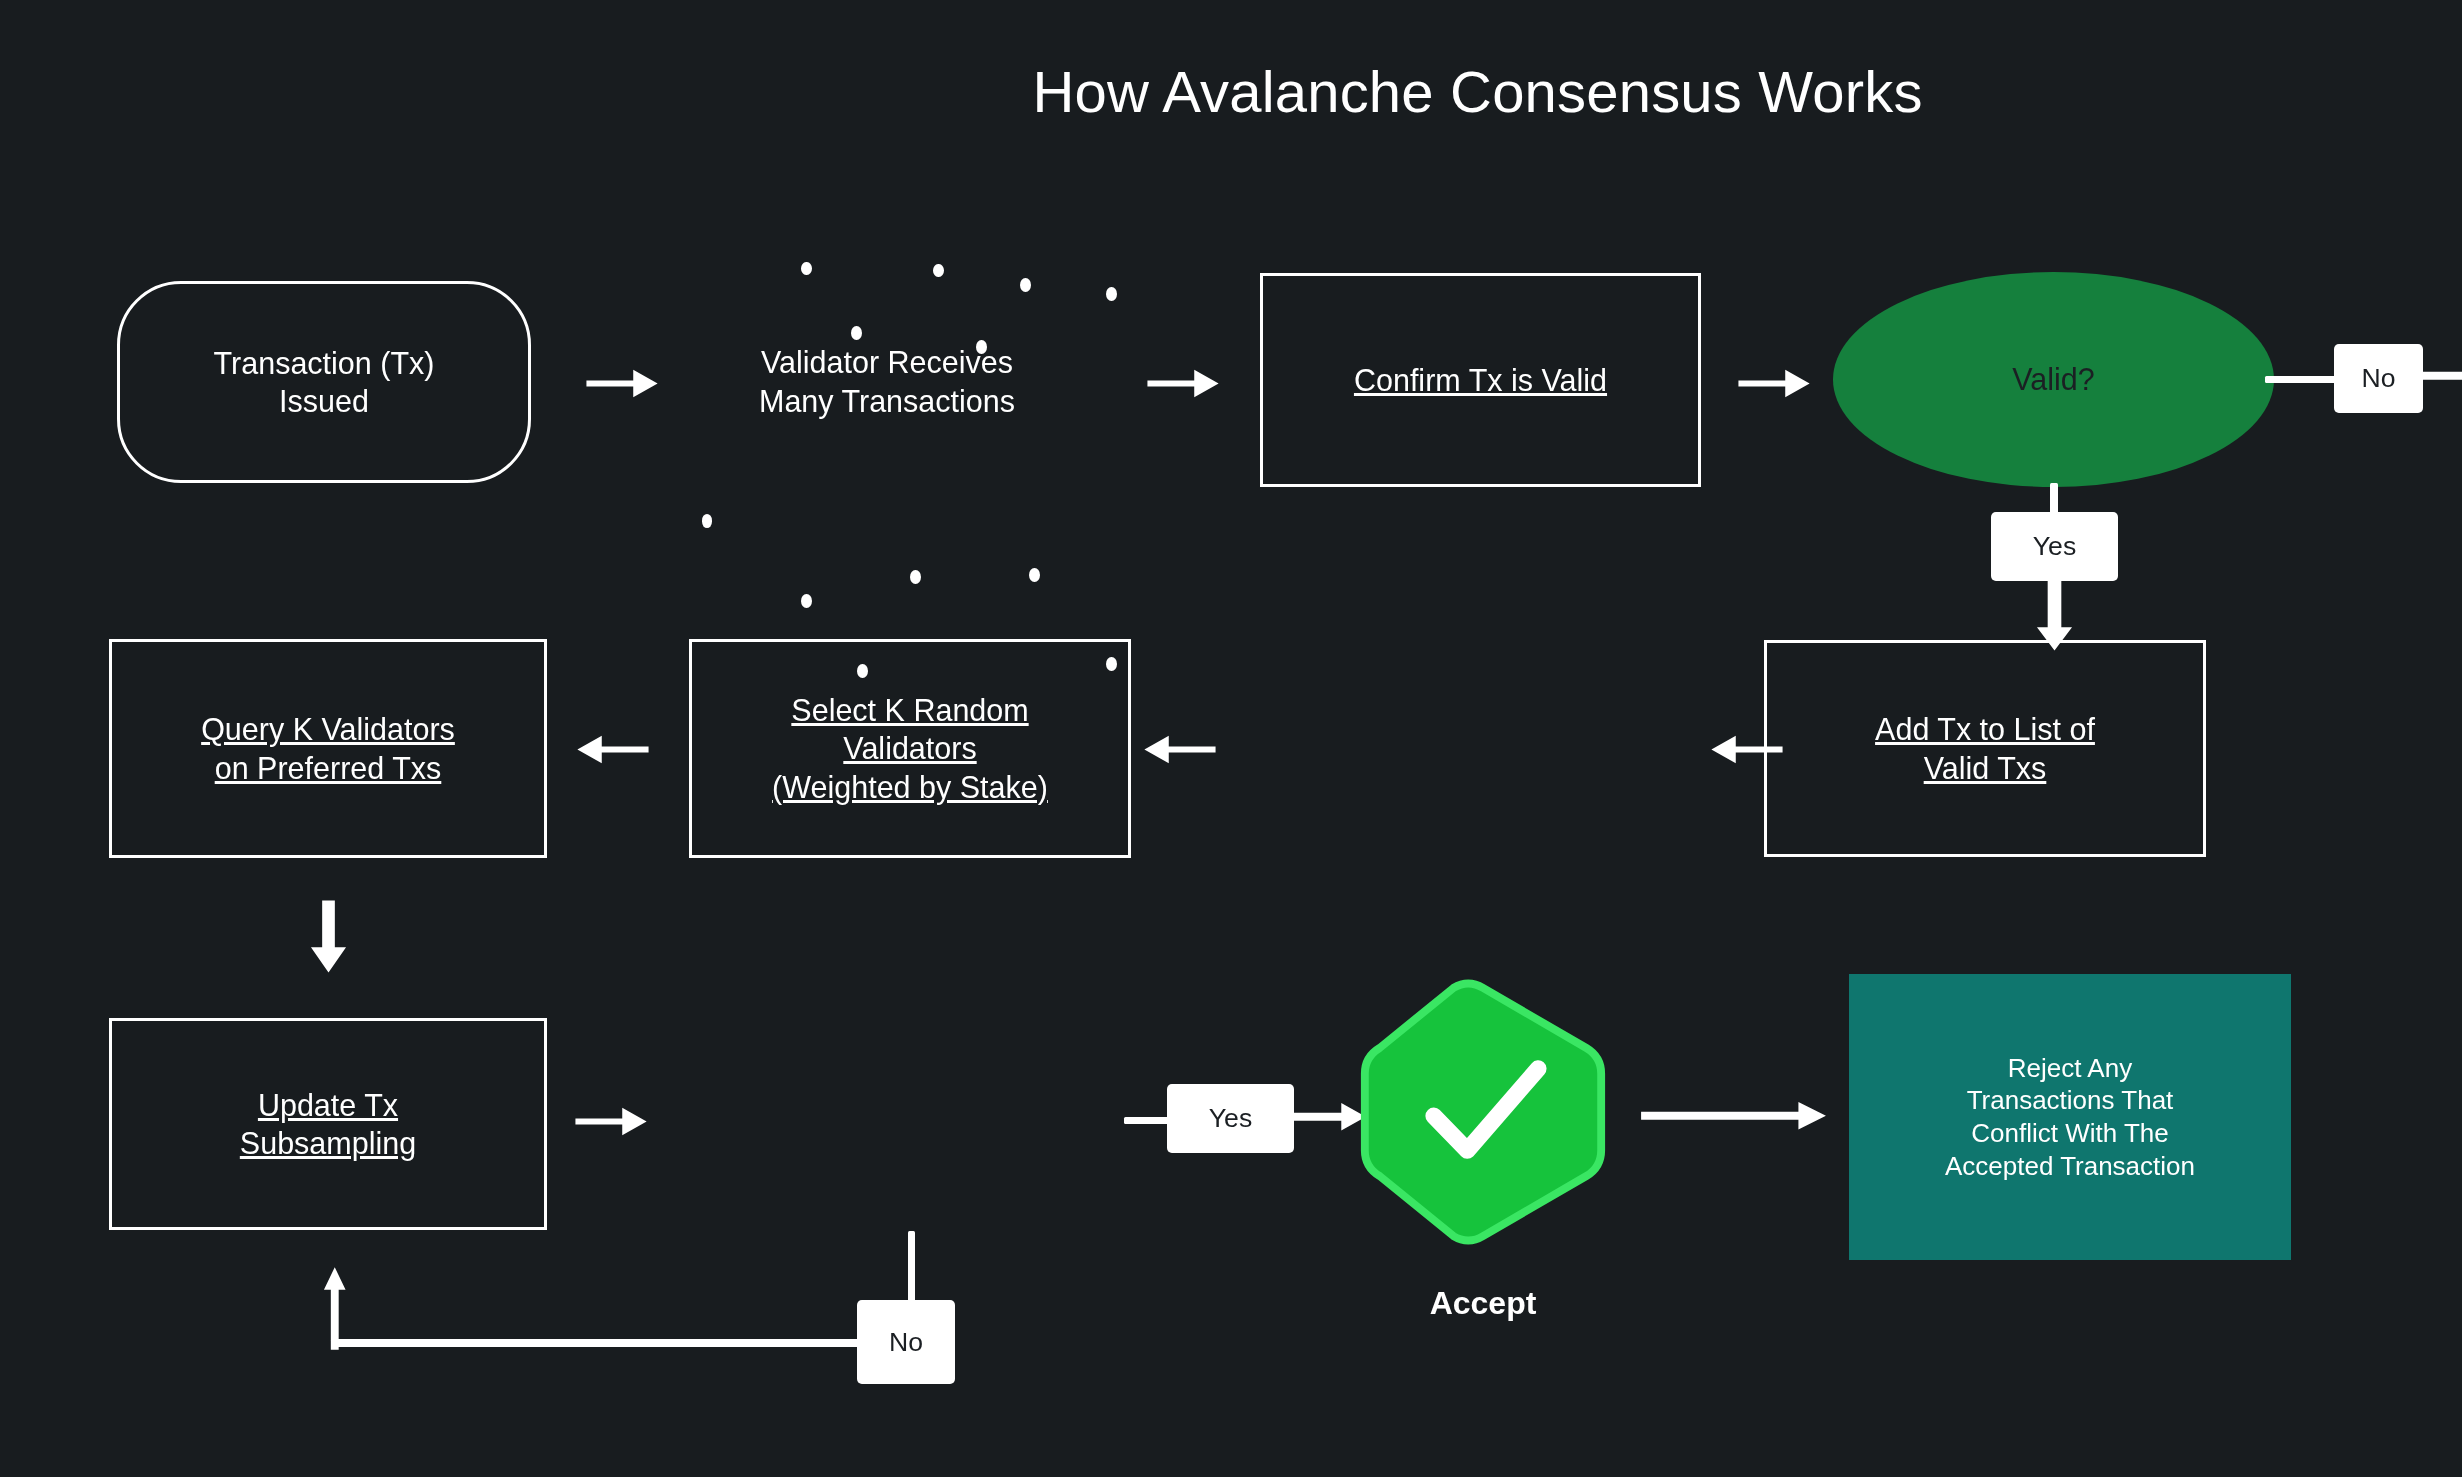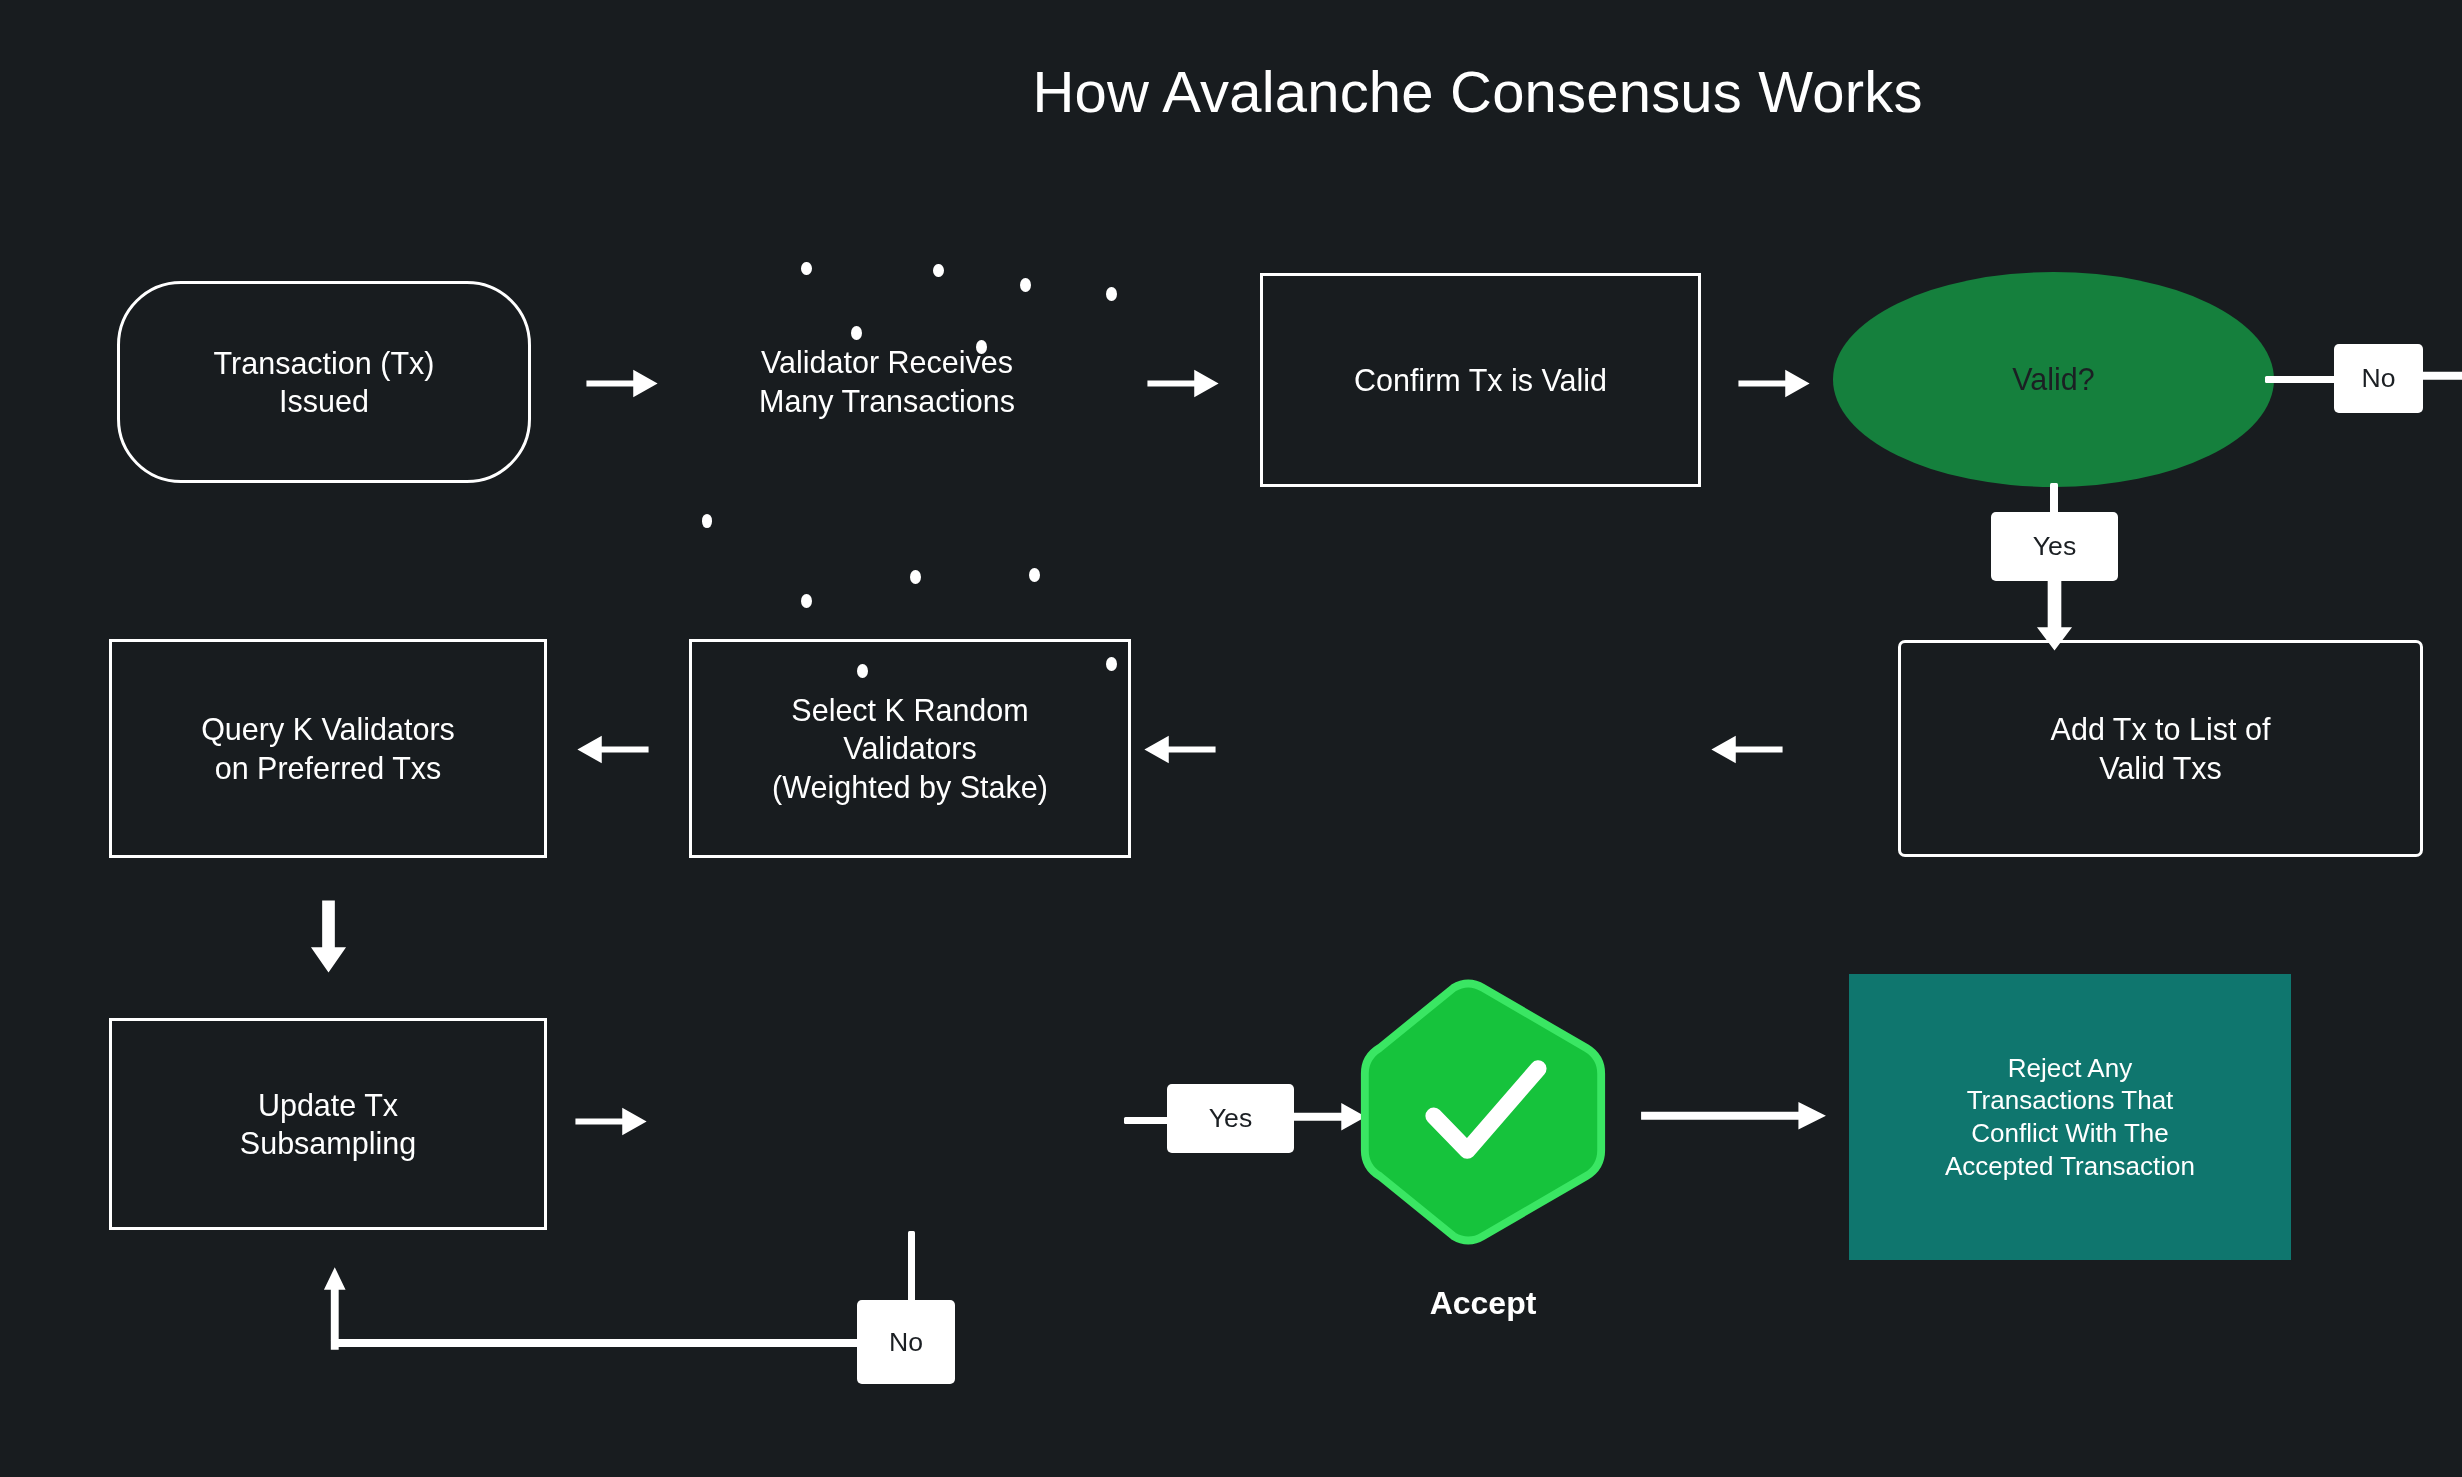--- a/index.html
+++ b/index.html
@@ -38,20 +38,21 @@
     border-radius:64px;
     color:#ffffff;
     font-size:30.5px;
   }
   
   .rect{
     border:3px solid #ffffff;
     color:#ffffff;
     font-size:30.5px;
     background:transparent;
+    text-decoration:underline;
   }
   
   .plain{
     color:#ffffff;
     font-size:30.5px;
     background:transparent;
   }
   
   .ellipse{
     background:#15803d;
@@ -152,21 +153,21 @@
   </svg>
 
   <div class="abs line-v" style="left:2050px;top:483px;width:7.9px;height:31.5px;"></div>
   <div class="abs chip" style="left:1991px;top:512px;width:127px;height:69px;">
     <span>Yes</span>
   </div>
   <svg class="abs" style="left:2035px;top:580px;" width="39" height="72" viewBox="0 0 80 146">
     <path d="M26,0 L54,0 L54,96 L76,96 L40,144 L4,96 L26,96 Z" fill="#ffffff"></path>
   </svg>
 
-  <div class="abs node rect" style="left:1898px;top:640px;width:525px;height:217px;border-radius:7px;">
+  <div class="abs node rect" style="left:1764px;top:640px;width:442px;height:217px;">
     <span class="txt">Add Tx to List of
 Valid Txs</span>
   </div>
 
   <svg class="abs" style="left:1709px;top:730px;" width="74" height="39" viewBox="0 0 150 80">
     <path d="M150,34 L54,34 L54,12 L4,40 L54,68 L54,46 L150,46 Z" fill="#ffffff"></path>
   </svg>
 
 
   <svg class="abs" style="left:1142px;top:730px;" width="74" height="39" viewBox="0 0 150 80">

